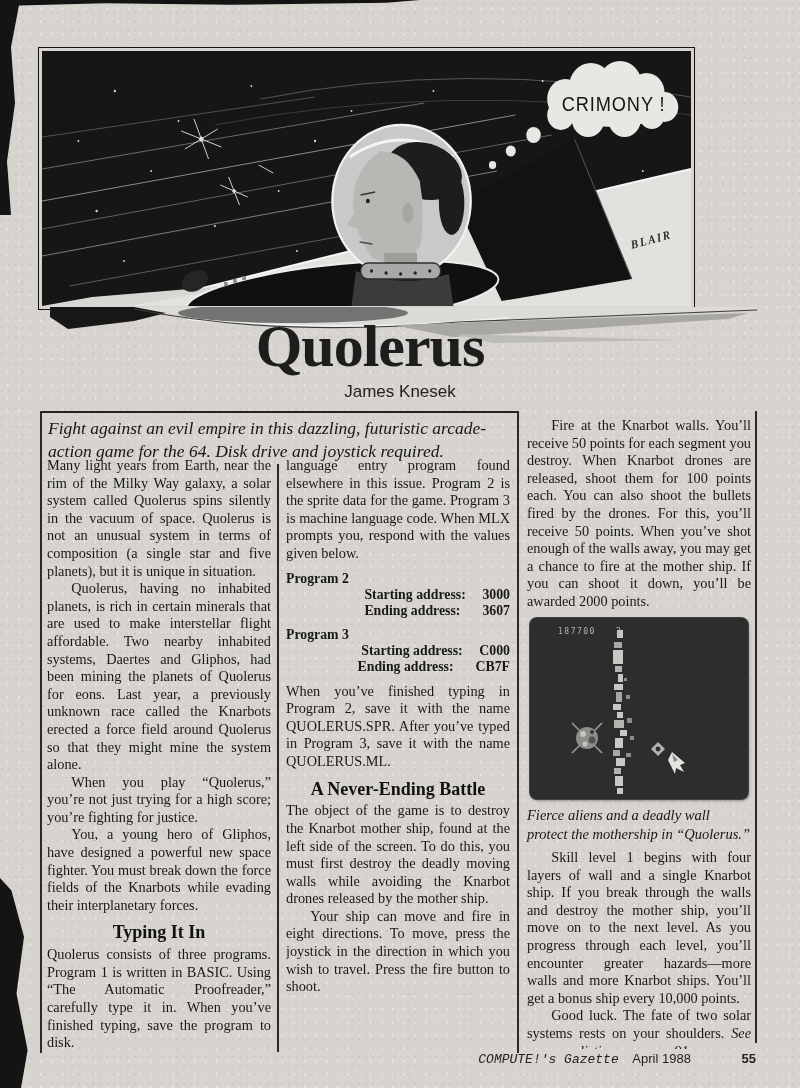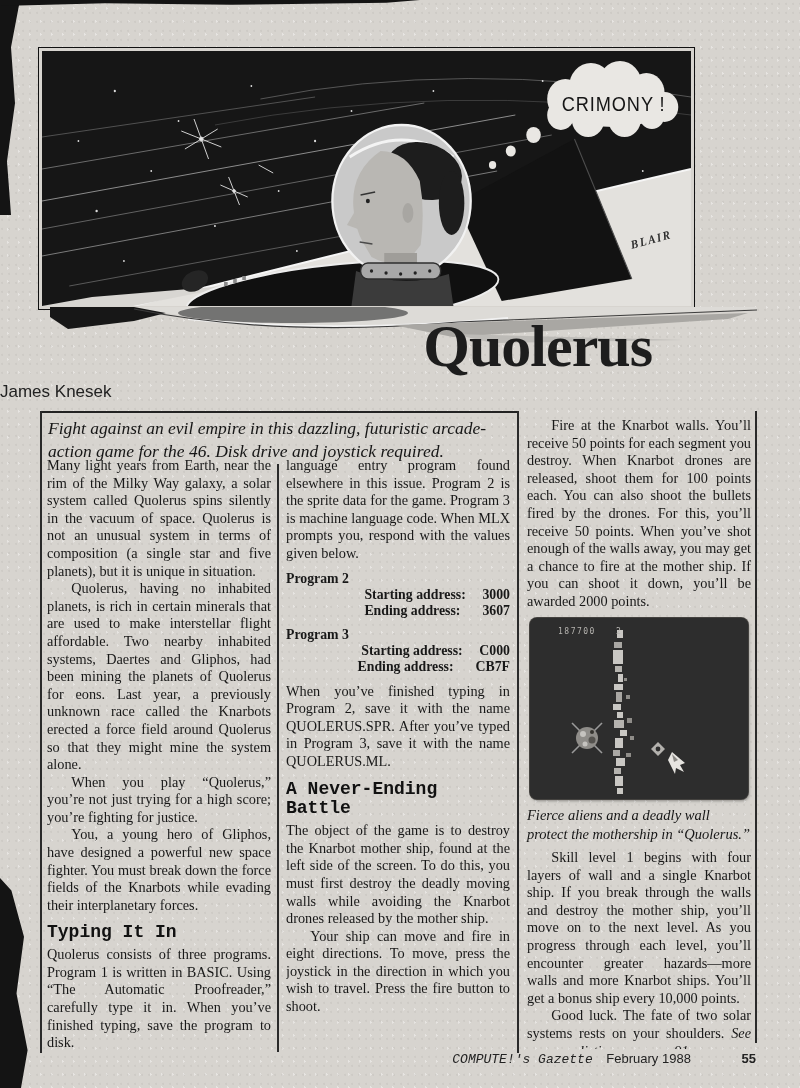--- a/index.html
+++ b/index.html
@@ -21,40 +21,40 @@
     clip-path:polygon(0 0,38% 6%,80% 28%,55% 55%,92% 82%,70% 100%,0 100%);}
   .scan-top-strip{left:0;top:0;width:420px;height:6px;
     clip-path:polygon(0 0,100% 0,92% 45%,55% 80%,25% 55%,0 100%);}
   
   .illo-frame{position:absolute;left:38px;top:47px;width:657px;height:263px;
     border:1.6px solid #111;background:#d7d4cf;box-sizing:border-box;}
   .illo-inner{position:absolute;left:3px;top:3px;right:3px;bottom:3px;background:#161616;overflow:hidden;}
   .illo-inner svg{display:block;width:100%;height:100%;}
   .ship-overflow{position:absolute;left:38px;top:307px;width:719px;height:42px;pointer-events:none;}
   
-  .title{position:absolute;left:0;top:316px;width:652px;text-align:right;
-    font-size:60px;font-weight:700;letter-spacing:-1px;color:#1d1d1d;line-height:1;}
-  .byline{position:absolute;left:0;top:382px;width:800px;
+  .title{position:absolute;left:0;top:316px;width:652px;text-align:center;
+    font-size:60px;font-weight:700;letter-spacing:-1px;color:#1d1d1d;line-height:1;padding-left:44px;}
+  .byline{position:absolute;left:0;top:382px;width:800px;text-align:center;
     font-family:"Liberation Sans", sans-serif;font-size:17px;color:#222;}
   .tag-rule{position:absolute;left:40px;top:411px;width:477px;height:2px;background:#222;}
   .tagline{position:absolute;left:48px;top:417px;width:462px;
     font-style:italic;font-size:17.5px;line-height:1.3;color:#161616;}
   
   .vrule{position:absolute;width:1.6px;background:#2a2a2a;}
   .vrule-left{left:40px;top:411px;height:642px;}
   .vrule-mid1{left:277px;top:464px;height:588px;}
   .vrule-mid2{left:517px;top:411px;height:642px;}
   .vrule-right{left:755px;top:411px;height:632px;}
   
   .col{position:absolute;width:224px;font-size:14.3px;line-height:17.6px;
     text-align:justify;color:#181818;}
   .col p{margin:0;}
   .col p.ind{text-indent:1.7em;}
-  .col h3{margin:9px 0 3px 0;font-family:Liberation Mono, monospace;
-    font-size:18px;font-weight:700;color:#111;text-align:left;line-height:1.1;}
+  .col h3{margin:9px 0 3px 0;font-family:Liberation Serif, serif;
+    font-size:18px;font-weight:700;color:#111;text-align:center;line-height:1.1;}
   #col1{left:47px;top:457px;height:598px;overflow:hidden;}
   #col2{left:286px;top:457px;height:598px;overflow:hidden;}
   #col3a{left:527px;top:417px;}
   #col3b{left:527px;top:849px;height:200px;overflow:hidden;}
   
   .addr{margin:7px 0 7px 0;font-family:"Liberation Serif", serif;}
   .addr .ptitle{font-weight:700;font-size:13.8px;margin-top:6px;line-height:17px;text-align:left;}
   .addr .row{display:flex;font-weight:700;font-size:13.8px;line-height:16.5px;text-align:left;justify-content:flex-end;}
   .addr .lbl{width:118px;}
   .addr .val{}
@@ -205,21 +205,21 @@
     <path d="M150,12 Q300,27 470,11" stroke="#f2f2f2" stroke-width="2" fill="none"></path>
     <path d="M96,2 Q240,31 420,15 L719,3" stroke="#3c3c3c" stroke-width="1.2" fill="none"></path>
     <polygon points="355,18 710,6 690,12 415,30" fill="#a9a7a3"></polygon>
     <polygon points="415,27 645,33 455,36" fill="#bdbbb7"></polygon>
   </svg>
 
   <div class="title">Quolerus</div>
   <div class="byline">James Knesek</div>
 
   <div class="tag-rule"></div>
-  <div class="tagline">Fight against an evil empire in this dazzling, futuristic arcade-action game for the 46. Disk drive and joystick required.</div>
+  <div class="tagline">Fight against an evil empire in this dazzling, futuristic arcade-action game for the 64. Disk drive and joystick required.</div>
 
   <div class="vrule vrule-left"></div>
   <div class="vrule vrule-mid1"></div>
   <div class="vrule vrule-mid2"></div>
   <div class="vrule vrule-right"></div>
 
   <div class="col" id="col1">
     <p>Many light years from Earth, near the rim of the Milky Way galaxy, a solar system called Quolerus spins silently in the vacuum of space. Quolerus is not an unusual system in terms of composition (a single star and five planets), but it is unique in situation.</p>
     <p class="ind">Quolerus, having no inhabited planets, is rich in certain minerals that are used to make interstellar flight affordable. Two nearby inhabited systems, Daertes and Gliphos, had been mining the planets of Quolerus for eons. Last year, a previously unknown race called the Knarbots erected a force field around Quolerus so that they might mine the system alone.</p>
     <p class="ind">When you play “Quolerus,” you’re not just trying for a high score; you’re fighting for justice.</p>
@@ -316,17 +316,17 @@
 
   <div class="caption">Fierce aliens and a deadly wall protect the mothership in “Quolerus.”</div>
 
   <div class="col" id="col3b">
     <p class="ind">Skill level 1 begins with four layers of wall and a single Knarbot ship. If you break through the walls and destroy the mother ship, you’ll move on to the next level. As you progress through each level, you’ll encounter greater hazards—more walls and more Knarbot ships. You’ll get a bonus ship every 10,000 points.</p>
     <p class="ind"><span>Good luck. The fate of two solar systems rests on your shoulders. </span><span class="ital">See program listings on page 91.</span> <span class="endmark">●</span></p>
   </div>
 
   <div class="footer">
     <span class="mag">COMPUTE!'s Gazette</span>
-    <span class="iss">February 1988</span>
+    <span class="iss">April 1988</span>
     <span class="pgnum">55</span>
   </div>
 
 </div>
 
 </body></html>

